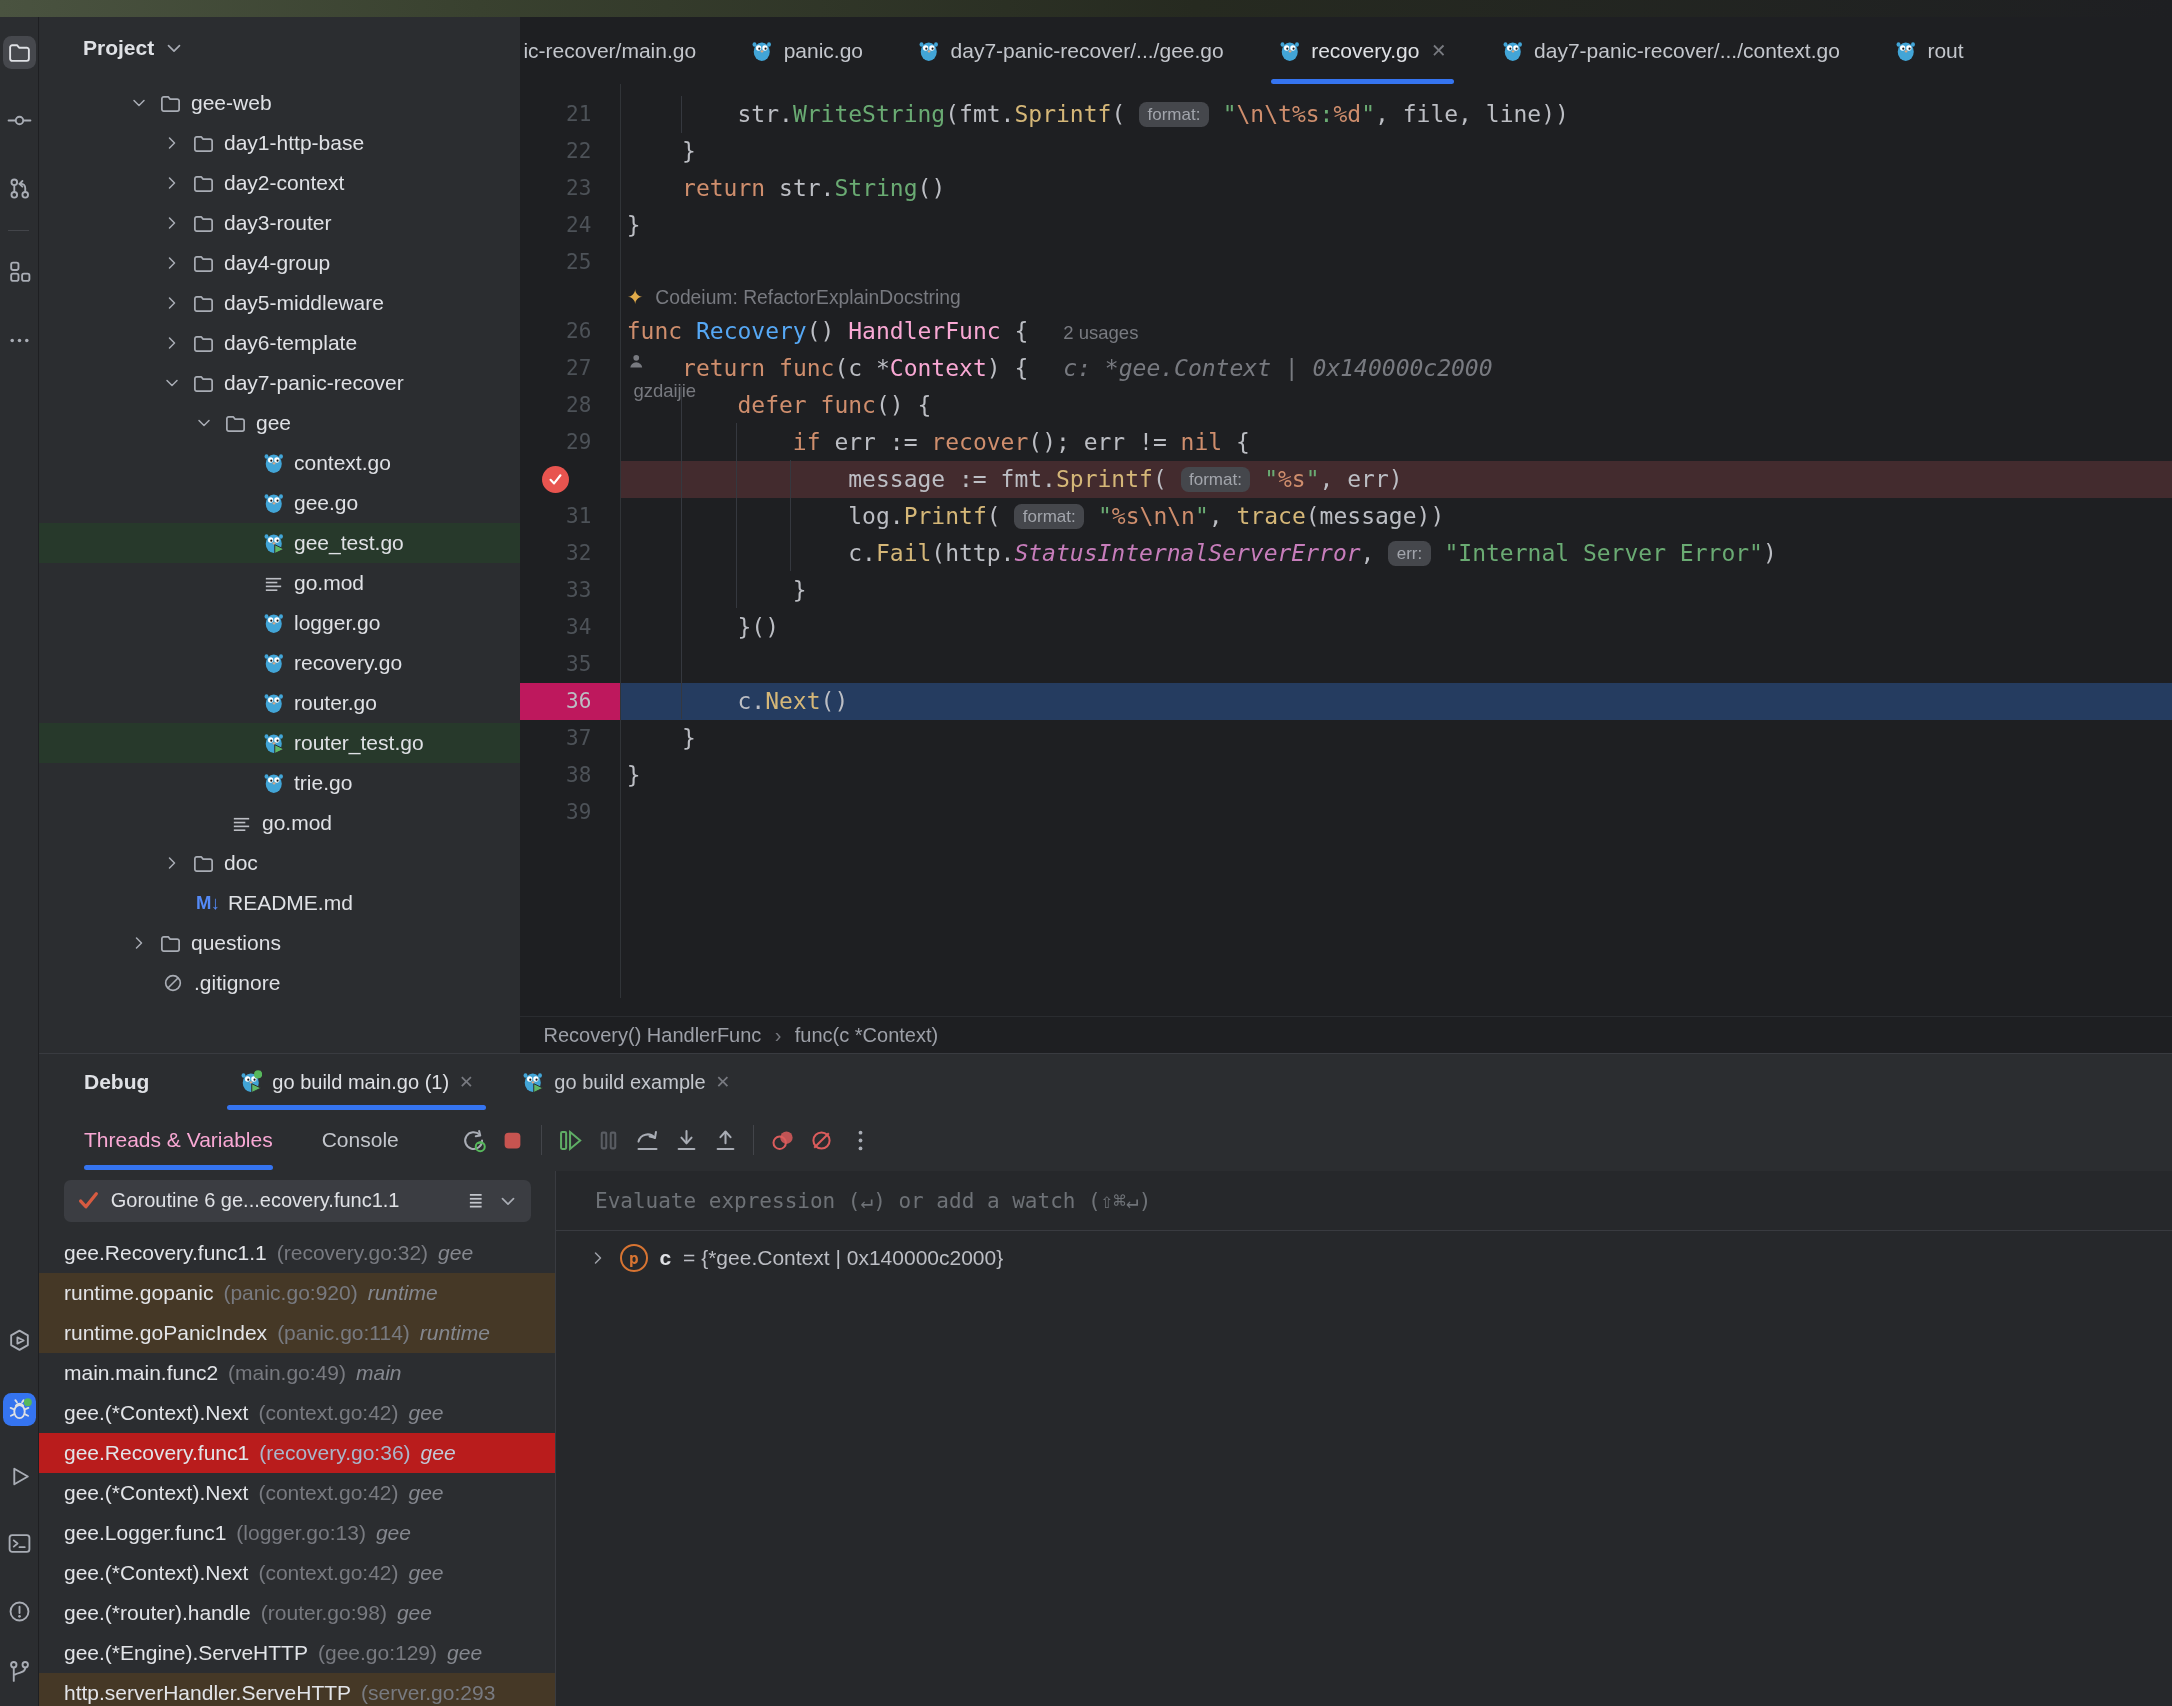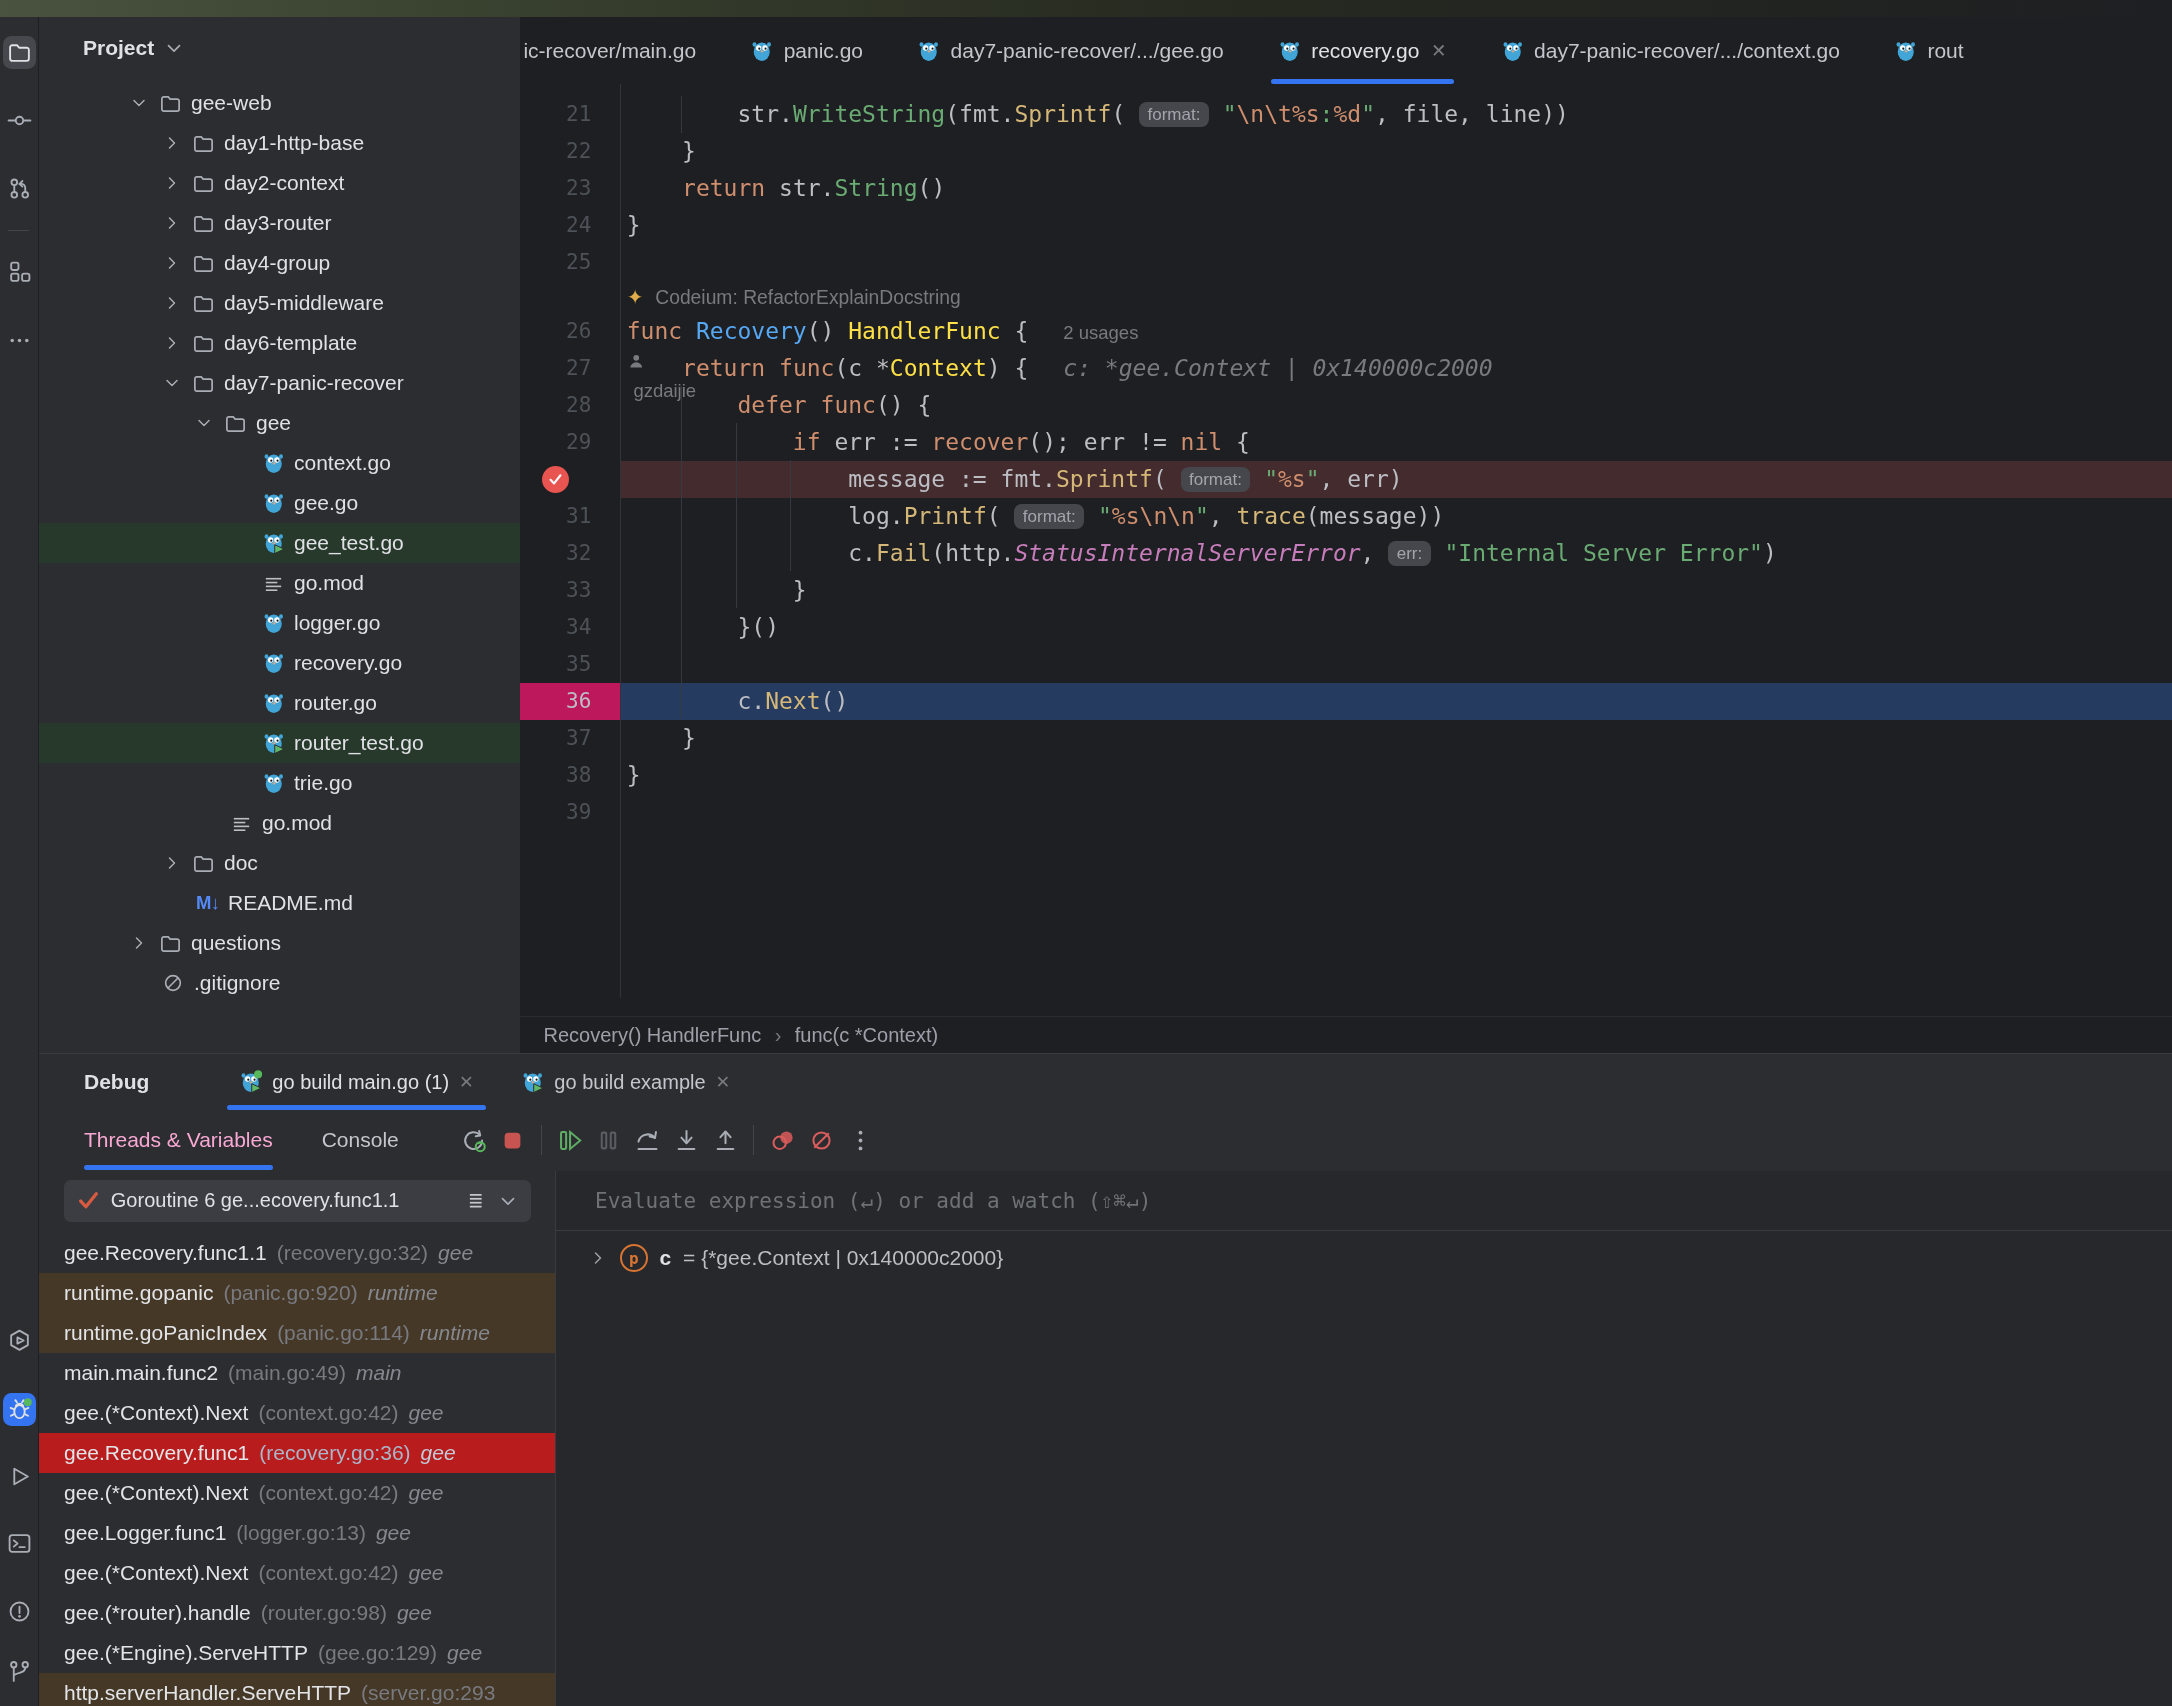--- a/index.html
+++ b/index.html
@@ -39,21 +39,21 @@
   .crow{display:flex;height:37px;}
   .crow.codeium{height:32px;}
   .gut{flex:0 0 100px;box-sizing:border-box;text-align:right;padding-right:28.6px;
        font:21px/37px "DejaVu Sans Mono",monospace;color:#4d5258;}
   .gut.cur{color:#bcbec4;background:#be185d;}
   .bpdot{width:27px;height:27px;border-radius:50%;background:#e8544f;margin:5px 22px 5px auto;
          display:flex;align-items:center;justify-content:center;}
   .cline{flex:1;margin:0;font:23px/37px "DejaVu Sans Mono",monospace;color:#bcbec4;white-space:pre;padding-left:6.7px;}
   .crow.bgred .cline{background:#432b2e;}
   .crow.bgblue .cline{background:#253c60;}
-  .pln,.v{color:#bcbec4;} .kw{color:#cf8e6d;} .fn{color:#56a8f5;} .typ{color:#fde047;}
+  .pln,.v{color:#bcbec4;} .kw{color:#cf8e6d;} .fn{color:#56a8f5;} .typ{color:#f9a8d4;}
   .call{color:#d5b778;} .callg{color:#6aab73;} .str{color:#6aab73;} .esc{color:#cf8e6d;}
   .cst{color:#c77dbb;font-style:italic;}
   .inlay{display:inline-block;background:#45474c;color:#a2a5ac;border-radius:7.6px;padding:0 8.4px;
          font:17px/25px "Liberation Sans",sans-serif;vertical-align:1.7px;}
   .dhint{color:#787a80;font-style:italic;margin-left:35px;}
   .usages{color:#787a80;font:18.5px "Liberation Sans",sans-serif;margin-left:35px;}
   .author{color:#787a80;font:18.5px "Liberation Sans",sans-serif;margin-left:6.7px;}
   .personico{margin-left:25px;vertical-align:-2.5px;}
   .cdm{color:#787a80;font:19.3px "Liberation Sans",sans-serif;}
   .sparkle{color:#e0ab4a;font-size:20px;margin-right:11.8px;}

